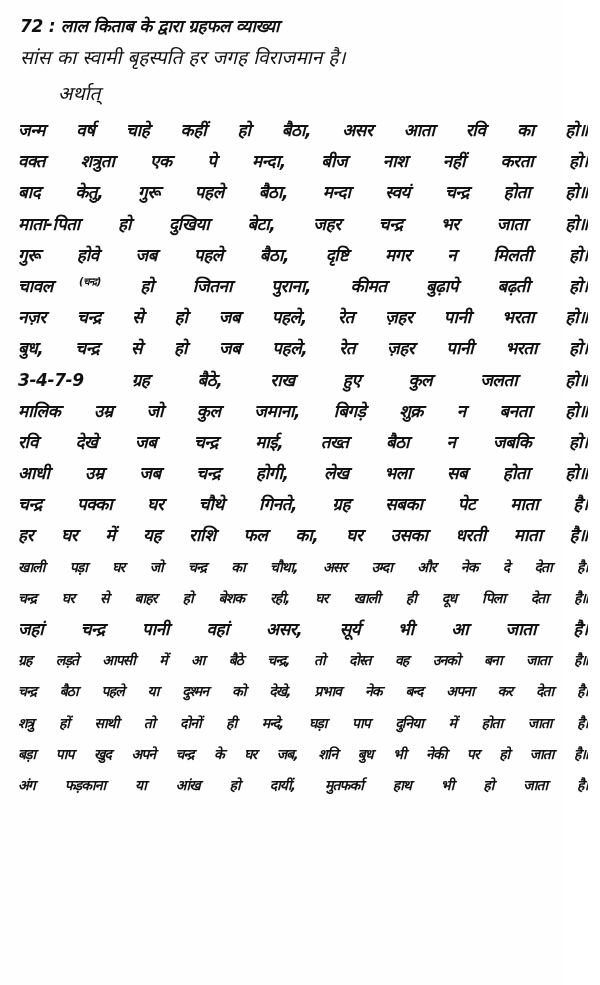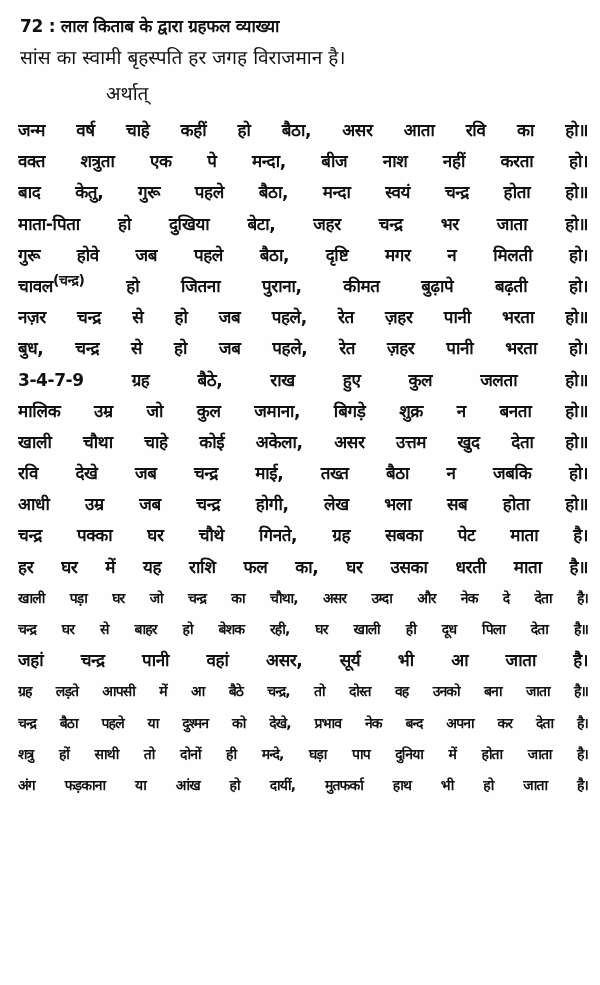--- a/index.html
+++ b/index.html
@@ -15,20 +15,21 @@
       color: #111111;
       font-family: "DejaVu Sans", "Liberation Sans", sans-serif;
     }
     .page {
       position: absolute;
       left: 0;
       top: 0;
       width: 564px;
       height: 985px;
       background: #fefefe;
+      font-style: italic;
     }
     .running-head {
       position: absolute;
       left: 20px;
       top: 14px;
       font-size: 17px;
       font-weight: bold;
       white-space: nowrap;
       letter-spacing: -0.3px;
     }
@@ -39,21 +40,20 @@
       font-size: 19px;
       white-space: nowrap;
       text-align: right;
     }
     .arthat {
       position: absolute;
       left: 58px;
       top: 80px;
       font-size: 19px;
       white-space: nowrap;
-      margin-left: 48px;
     }
     .verses {
       position: absolute;
       left: 18px;
       top: 115px;
       width: 570px;
     }
     .verse-line {
       height: 31.2px;
       line-height: 31.2px;
@@ -63,24 +63,25 @@
       text-align: justify;
       text-align-last: justify;
       overflow: hidden;
       letter-spacing: -0.4px;
     }
     .verse-line.tight {
       letter-spacing: -0.9px;
       font-size: 14px;
     }
     sup.note {
-      font-size: 14px;
+      font-size: 10px;
       font-weight: bold;
       vertical-align: 7px;
       line-height: 0;
+      margin-left: 26px;
     }
   </style>
 </head>
 <body>
 
 <div class="page">
   <div class="running-head">72 : लाल किताब के द्वारा ग्रहफल व्याख्या</div>
   <div class="intro">सांस का स्वामी बृहस्पति हर जगह विराजमान है।</div>
   <div class="arthat">अर्थात्</div>
 
@@ -88,26 +89,26 @@
     <div class="verse-line">जन्म वर्ष चाहे कहीं हो बैठा, असर आता रवि का हो॥</div>
     <div class="verse-line">वक्त शत्रुता एक पे मन्दा, बीज नाश नहीं करता हो।</div>
     <div class="verse-line">बाद केतु, गुरू पहले बैठा, मन्दा स्वयं चन्द्र होता हो॥</div>
     <div class="verse-line">माता-पिता हो दुखिया बेटा, जहर चन्द्र भर जाता हो॥</div>
     <div class="verse-line">गुरू होवे जब पहले बैठा, दृष्टि मगर न मिलती हो।</div>
     <div class="verse-line"><span>चावल</span><sup class="note">(चन्द्र)</sup><span> हो जितना पुराना, कीमत बुढ़ापे बढ़ती हो।</span></div>
     <div class="verse-line">नज़र चन्द्र से हो जब पहले, रेत ज़हर पानी भरता हो॥</div>
     <div class="verse-line">बुध, चन्द्र से हो जब पहले, रेत ज़हर पानी भरता हो।</div>
     <div class="verse-line">3-4-7-9 ग्रह बैठे, राख हुए कुल जलता हो॥</div>
     <div class="verse-line">मालिक उम्र जो कुल जमाना, बिगड़े शुक्र न बनता हो॥</div>
-    <div class="verse-line">खाली चौथा चाहे कोई अकेला, असर उत्तम खुद देता हो॥</div>
     <div class="verse-line">रवि देखे जब चन्द्र माई, तख्त बैठा न जबकि हो।</div>
     <div class="verse-line">आधी उम्र जब चन्द्र होगी, लेख भला सब होता हो॥</div>
     <div class="verse-line">चन्द्र पक्का घर चौथे गिनते, ग्रह सबका पेट माता है।</div>
     <div class="verse-line">हर घर में यह राशि फल का, घर उसका धरती माता है॥</div>
     <div class="verse-line tight">खाली पड़ा घर जो चन्द्र का चौथा, असर उम्दा और नेक दे देता है।</div>
     <div class="verse-line tight">चन्द्र घर से बाहर हो बेशक रही, घर खाली ही दूध पिला देता है॥</div>
     <div class="verse-line">जहां चन्द्र पानी वहां असर, सूर्य भी आ जाता है।</div>
     <div class="verse-line tight">ग्रह लड़ते आपसी में आ बैठे चन्द्र, तो दोस्त वह उनको बना जाता है॥</div>
     <div class="verse-line tight">चन्द्र बैठा पहले या दुश्मन को देखे, प्रभाव नेक बन्द अपना कर देता है।</div>
     <div class="verse-line tight">शत्रु हों साथी तो दोनों ही मन्दे, घड़ा पाप दुनिया में होता जाता है।</div>
+    <div class="verse-line tight">बड़ा पाप खुद अपने चन्द्र के घर जब, शनि बुध भी नेकी पर हो जाता है॥</div>
     <div class="verse-line tight">अंग फड़काना या आंख हो दायीं, मुतफर्का हाथ भी हो जाता है।</div>
   </div>
 </div>
 
 </body></html>

